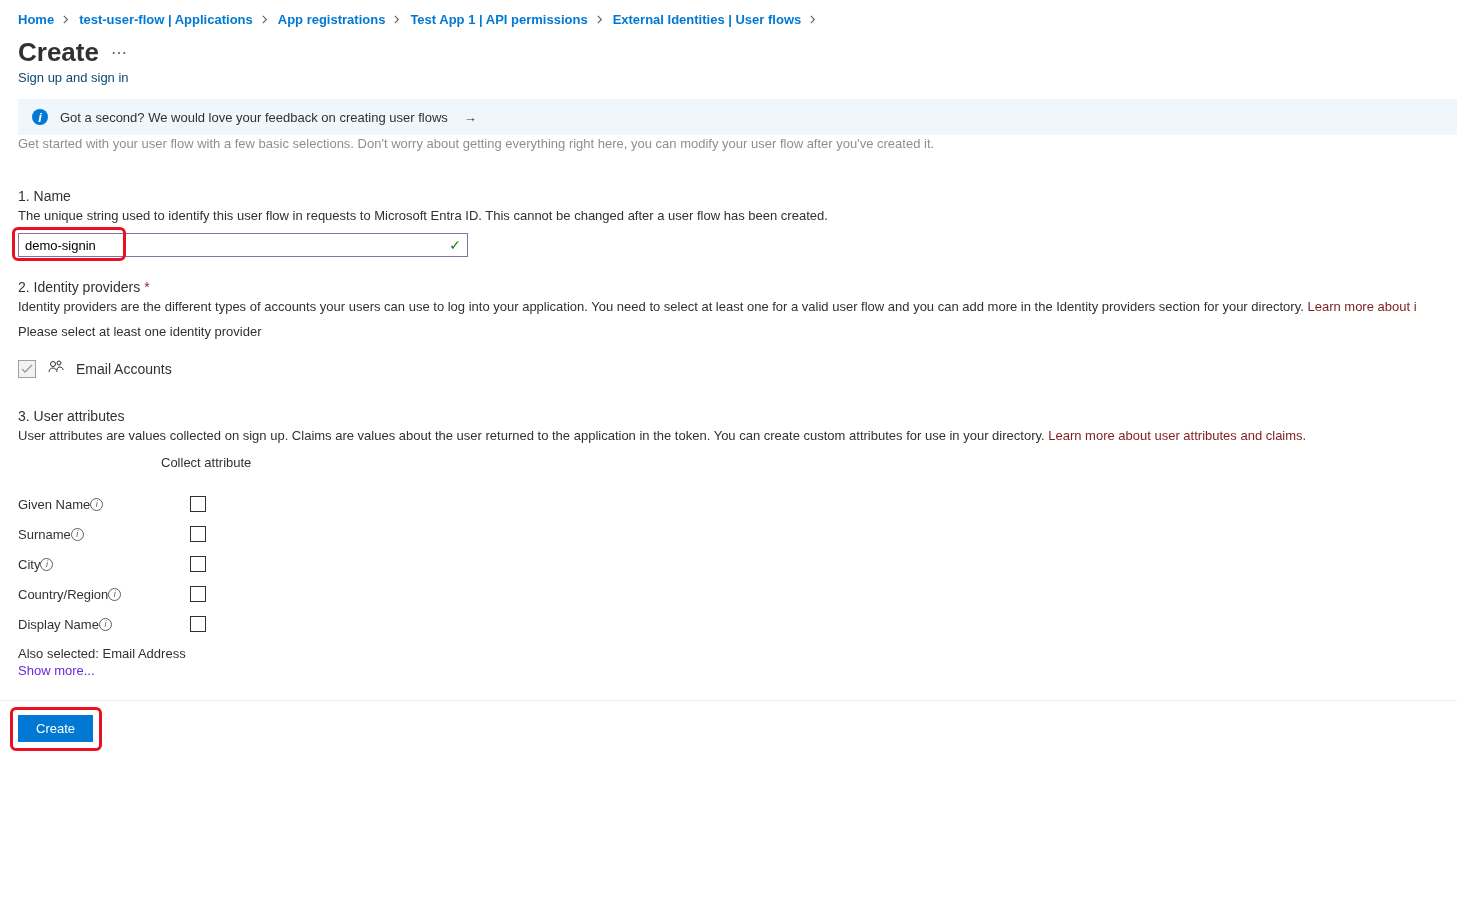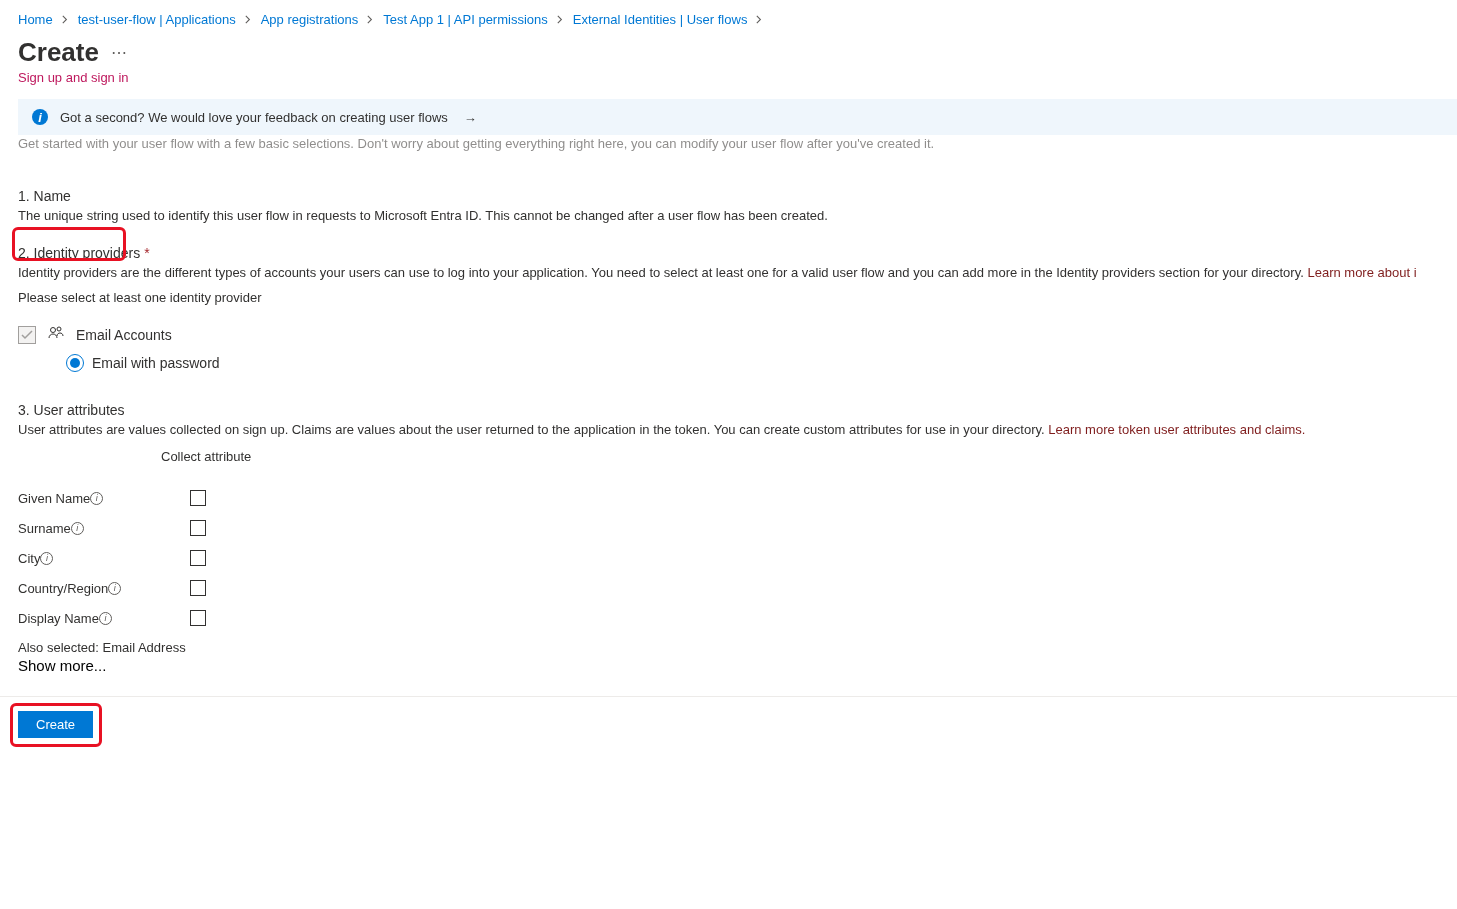--- a/index.html
+++ b/index.html
@@ -7,29 +7,29 @@
       font-family: "Segoe UI", -apple-system, sans-serif;
       font-size: 13px;
       color: #323130;
       background: #fff;
       padding: 12px 0 0 18px;
       overflow-x: hidden;
     }
     a { color: #0078d4; text-decoration: none; cursor: pointer; }
 
     
-    .breadcrumb { display: flex; align-items: center; flex-wrap: wrap; gap: 4px; font-size: 13px; margin-bottom: 10px; }
+    .breadcrumb { display: flex; align-items: center; flex-wrap: wrap; gap: 4px; font-size: 13px; margin-bottom: 10px; font-weight: bold; }
     .breadcrumb .sep { color: #605e5c; margin: 0 4px; }
     .breadcrumb .sep svg { width: 9px; height: 9px; }
 
     
     .page-header { display: flex; align-items: center; gap: 12px; }
     .page-title { font-size: 26px; font-weight: 600; color: #323130; }
     .ellipsis-btn { color: #605e5c; font-size: 16px; letter-spacing: 1px; cursor: pointer; }
-    .subtitle { font-size: 13px; color: #be185d; margin-top: 2px; margin-bottom: 14px; }
+    .subtitle { font-size: 13px; color: #0c4a6e; margin-top: 2px; margin-bottom: 14px; }
 
     
     .banner {
       background: #eff6fc;
       padding: 10px 14px;
       display: flex;
       align-items: center;
       gap: 12px;
       margin-bottom: 2px;
       width: 100%;
@@ -104,21 +104,21 @@
     .attr-label { width: 172px; display: flex; align-items: center; font-size: 13px; }
     .info-icon {
       width: 13px; height: 13px; border-radius: 50%;
       border: 1px solid #605e5c; display: inline-flex;
       align-items: center; justify-content: center;
       font-size: 9px; font-style: italic; color: #605e5c;
     }
     .chk { width: 16px; height: 16px; border: 1px solid #323130; cursor: pointer; }
 
     .also-selected { font-size: 13px; margin-top: 6px; }
-    .show-more { color: #000000; font-size: 15px; cursor: pointer; margin-top: 2px; display: inline-block; }
+    .show-more { color: #6d28d9; font-size: 13px; cursor: pointer; margin-top: 2px; display: inline-block; }
 
     
     .footer {
       border-top: 1px solid #edebe9;
       margin-top: 22px; margin-left: -18px;
       padding: 14px 0 14px 18px;
       position: relative;
     }
     .create-btn {
       background: #0078d4; color: #fff; border: none;
@@ -171,20 +171,24 @@
   <span>Got a second? We would love your feedback on creating user flows</span>
   <span class="arrow">→</span>
 </div>
 
 <div class="intro">Get started with your user flow with a few basic selections. Don't worry about getting everything right here, you can modify your user flow after you've created it.</div>
 
 
 <div class="section-title">1. Name</div>
 <div class="section-desc">The unique string used to identify this user flow in requests to Microsoft Entra ID. This cannot be changed after a user flow has been created.</div>
 <div class="name-row">
+  <div class="name-input-wrap">
+    <input class="name-input" value="demo-signin" style="">
+    <span class="valid-check">✓</span>
+  </div>
   <div class="red-box name-box"></div>
 </div>
 
 
 <div class="section-title">
   <span>2. Identity providers</span><span class="required">*</span>
 </div>
 <div class="section-desc">
   <span>Identity providers are the different types of accounts your users can use to log into your application. You need to select at least one for a valid user flow and you can add more in the Identity providers section for your directory.</span>
   <a class="link">Learn more about i</a>
@@ -202,31 +206,27 @@
       <circle cx="5" cy="5" r="2.5"></circle>
         <path d="M1 13c0-2.5 2-4 4-4s4 1.5 4 4"></path>
       <circle cx="11" cy="4" r="2"></circle>
         <path d="M9 11c0-2 1.5-3 3-3s3 1 3 3"></path>
     </svg>
   </span>
   <span class="provider-label">Email Accounts</span>
 </div>
 
 <div class="radio-group">
-  <div class="radio-row">
-    <span class="radio selected"></span>
-    <span class="radio-label">Email with password</span>
-  </div>
 </div>
 
 
 <div class="section-title mt20">3. User attributes</div>
 <div class="section-desc">
   <span>User attributes are values collected on sign up. Claims are values about the user returned to the application in the token. You can create custom attributes for use in your directory.</span>
-  <a class="link">Learn more token user attributes and claims.</a>
+  <a class="link">Learn more about user attributes and claims.</a>
 </div>
 
 <div class="attr-header">Collect attribute</div>
 
 <div class="attr-row">
   <span class="attr-label">
       <span>Given Name</span>
       <span class="info-icon">i</span>
     </span>
   <span class="chk"></span>

